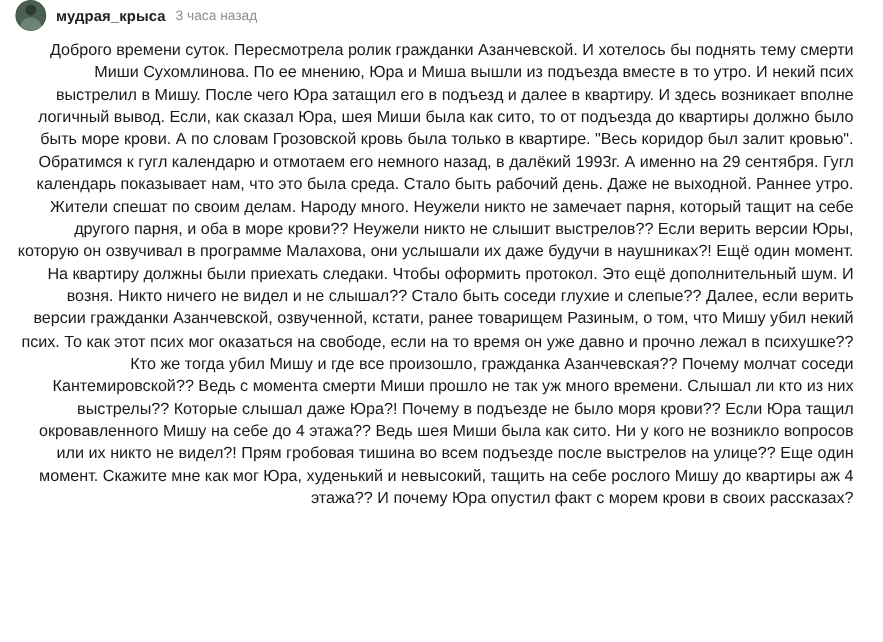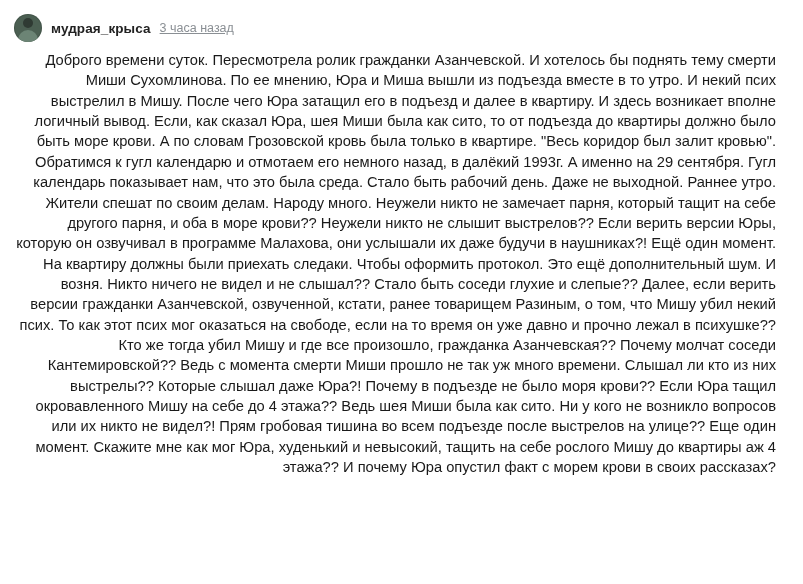--- a/index.html
+++ b/index.html
@@ -9,21 +9,21 @@
   body {
     width: 803px;
     min-height: 584px;
     background: #ffffff;
     font-family: "Liberation Sans", sans-serif;
     color: #000000;
   }
   .comment {
     width: 790px;
     box-sizing: border-box;
-    padding: 14px 14px 8px 14px;
+    padding: 0 14px 8px 14px;
   }
   .comment-header {
     display: flex;
     align-items: center;
     gap: 9px;
     height: 28px;
     margin-bottom: 8px;
   }
   .avatar {
     width: 28px;
@@ -61,21 +61,20 @@
     font-size: 13.5px;
     font-weight: bold;
     color: #222222;
     letter-spacing: 0.1px;
     white-space: nowrap;
   }
   .timestamp {
     font-size: 12.5px;
     color: #8a8f94;
     white-space: nowrap;
-    text-decoration: underline;
   }
   .comment-body {
     font-size: 14.7px;
     line-height: 1.385;
     color: #1a1a1a;
     text-align: right;
   }
   .comment-body p {
     margin: 0;
   }

